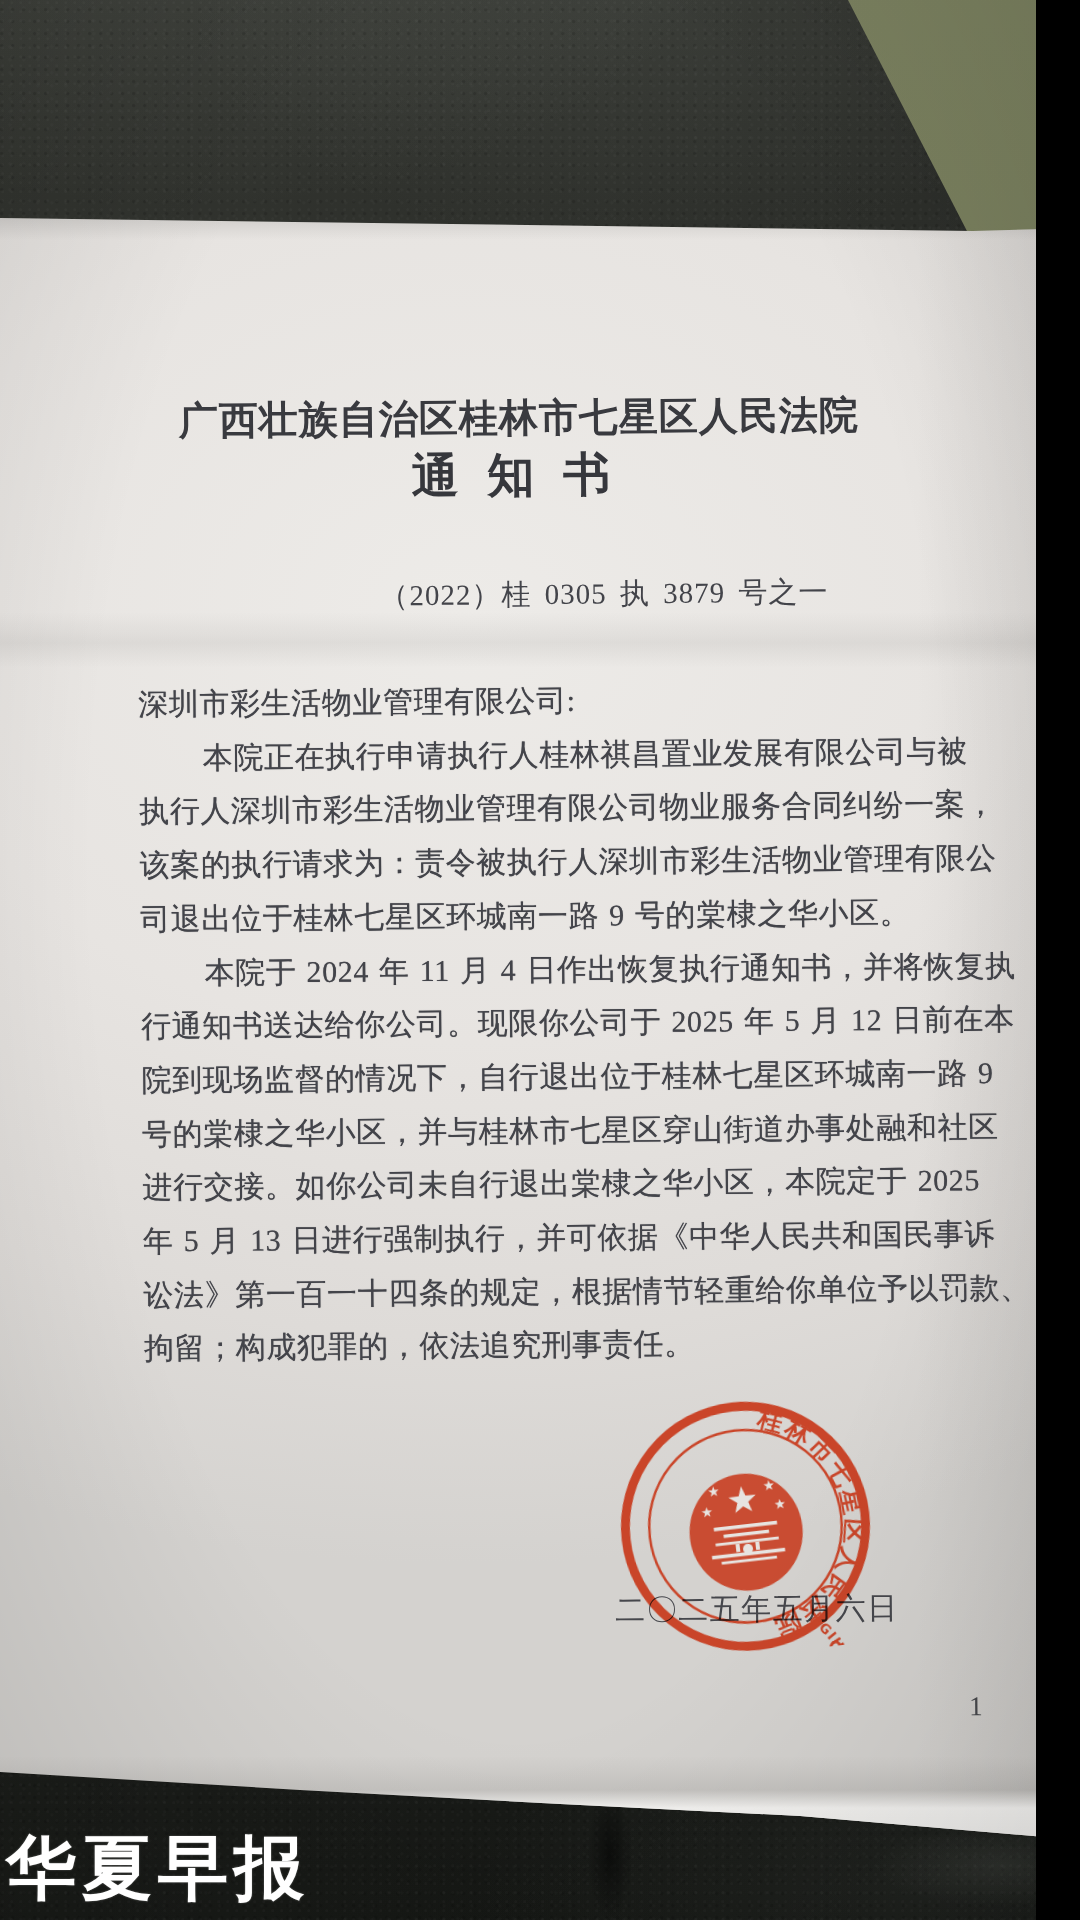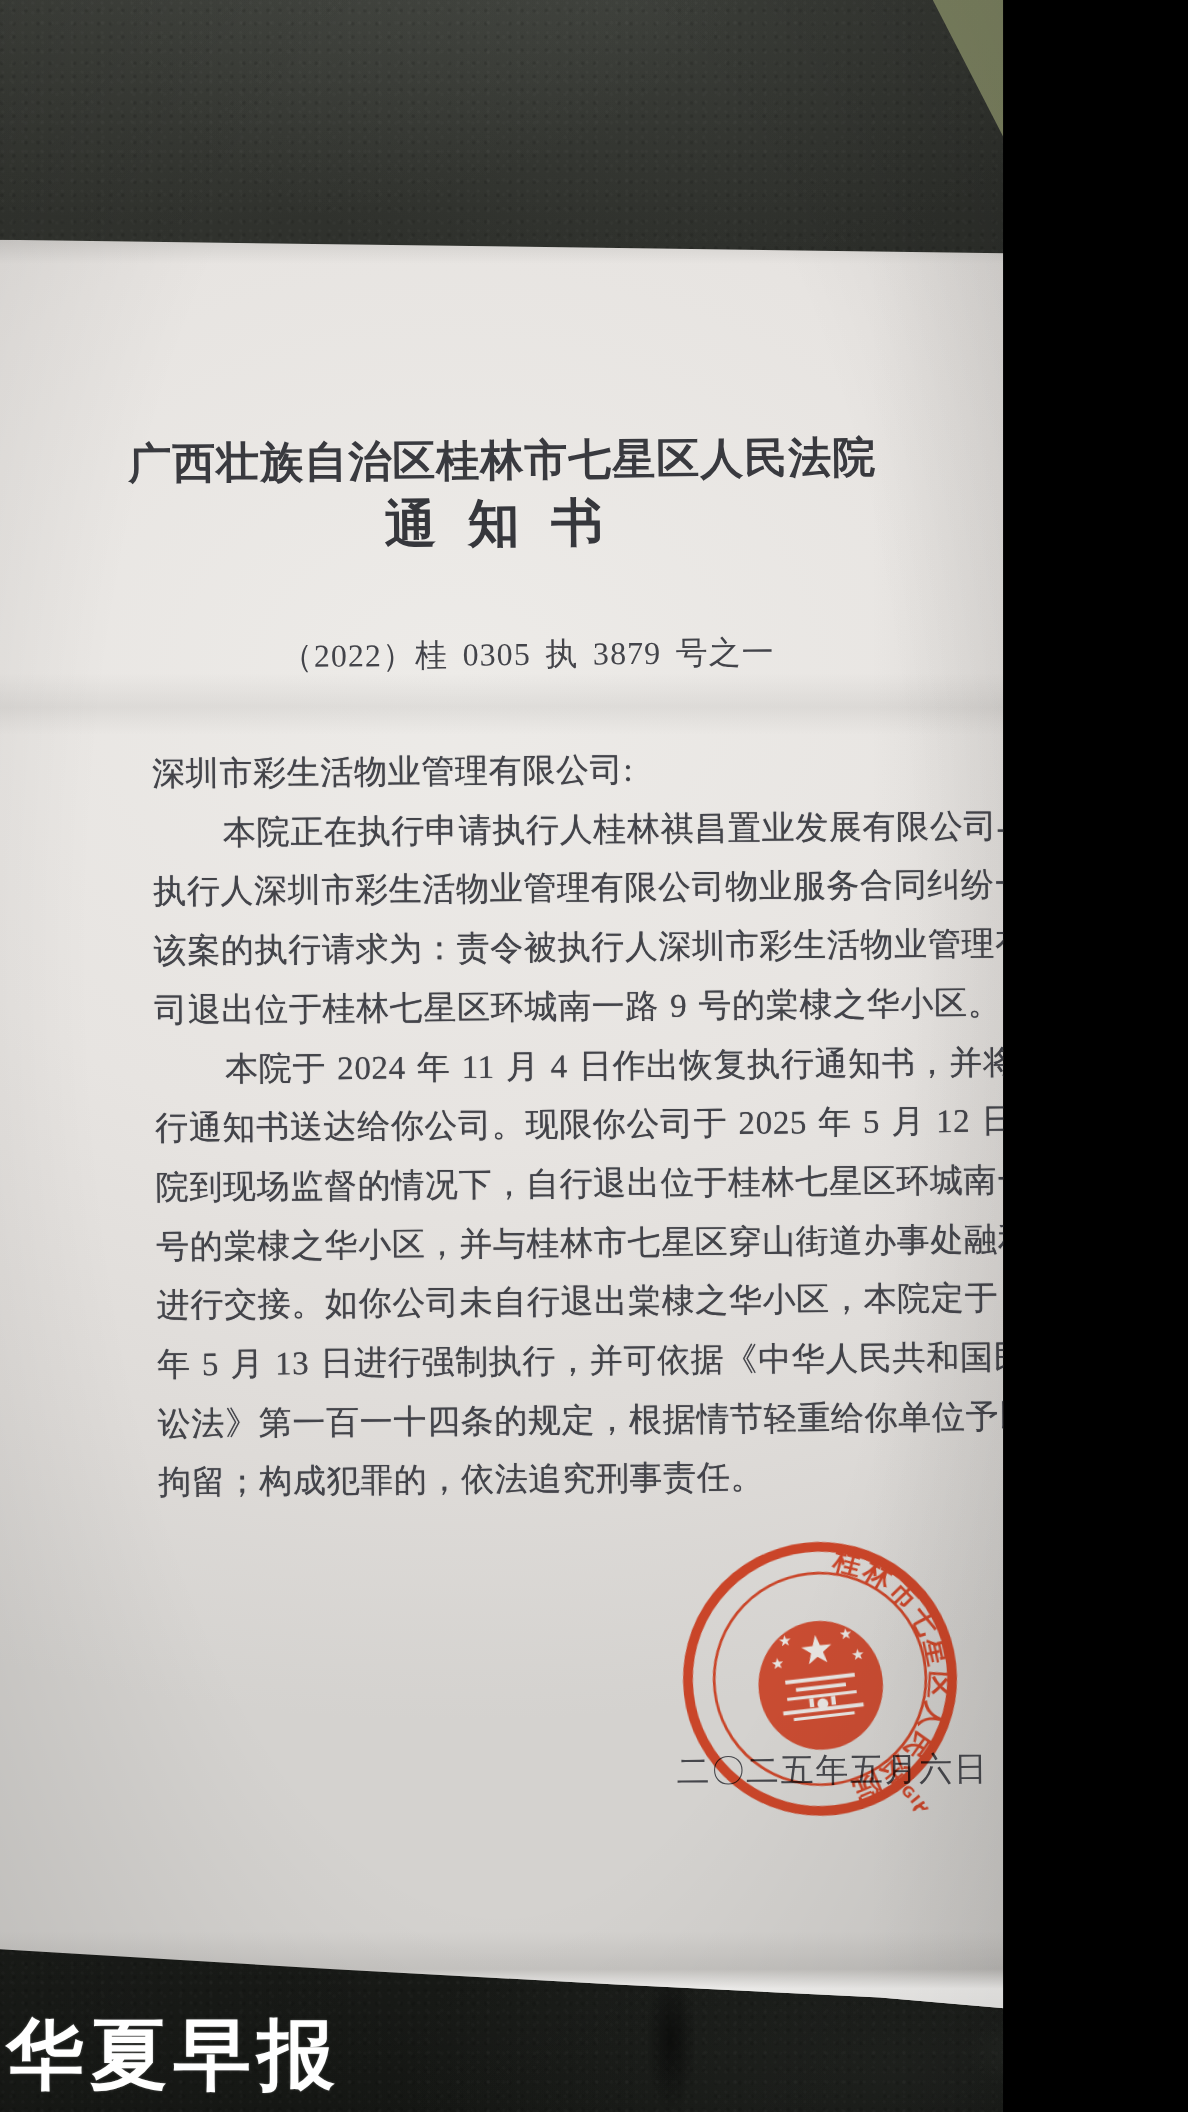--- a/index.html
+++ b/index.html
@@ -1,16 +1,16 @@
 <!DOCTYPE html>
 <html><head>
 <meta charset="utf-8">
 <style>
   html,body{margin:0;padding:0;background:#000;}
-  .stage{position:relative;width:912px;height:1920px;overflow:hidden;
+  .stage{position:relative;width:1036px;height:1920px;overflow:hidden;
          font-family:"Liberation Serif","DejaVu Serif",serif;}
 
   
   .leather{position:absolute;inset:0;
     background:
       radial-gradient(ellipse 900px 520px at 18% -6%, rgba(150,155,148,.16), transparent 62%),
       radial-gradient(ellipse 760px 420px at 62% 0%, rgba(130,136,128,.13), transparent 60%),
       radial-gradient(ellipse 700px 300px at 90% 98%, rgba(140,146,140,.10), transparent 65%),
       linear-gradient(158deg,#343631 0%,#2b2d29 28%,#232521 55%,#191b18 80%,#121411 100%);}
   .leather-grain{position:absolute;inset:0;opacity:.5;

